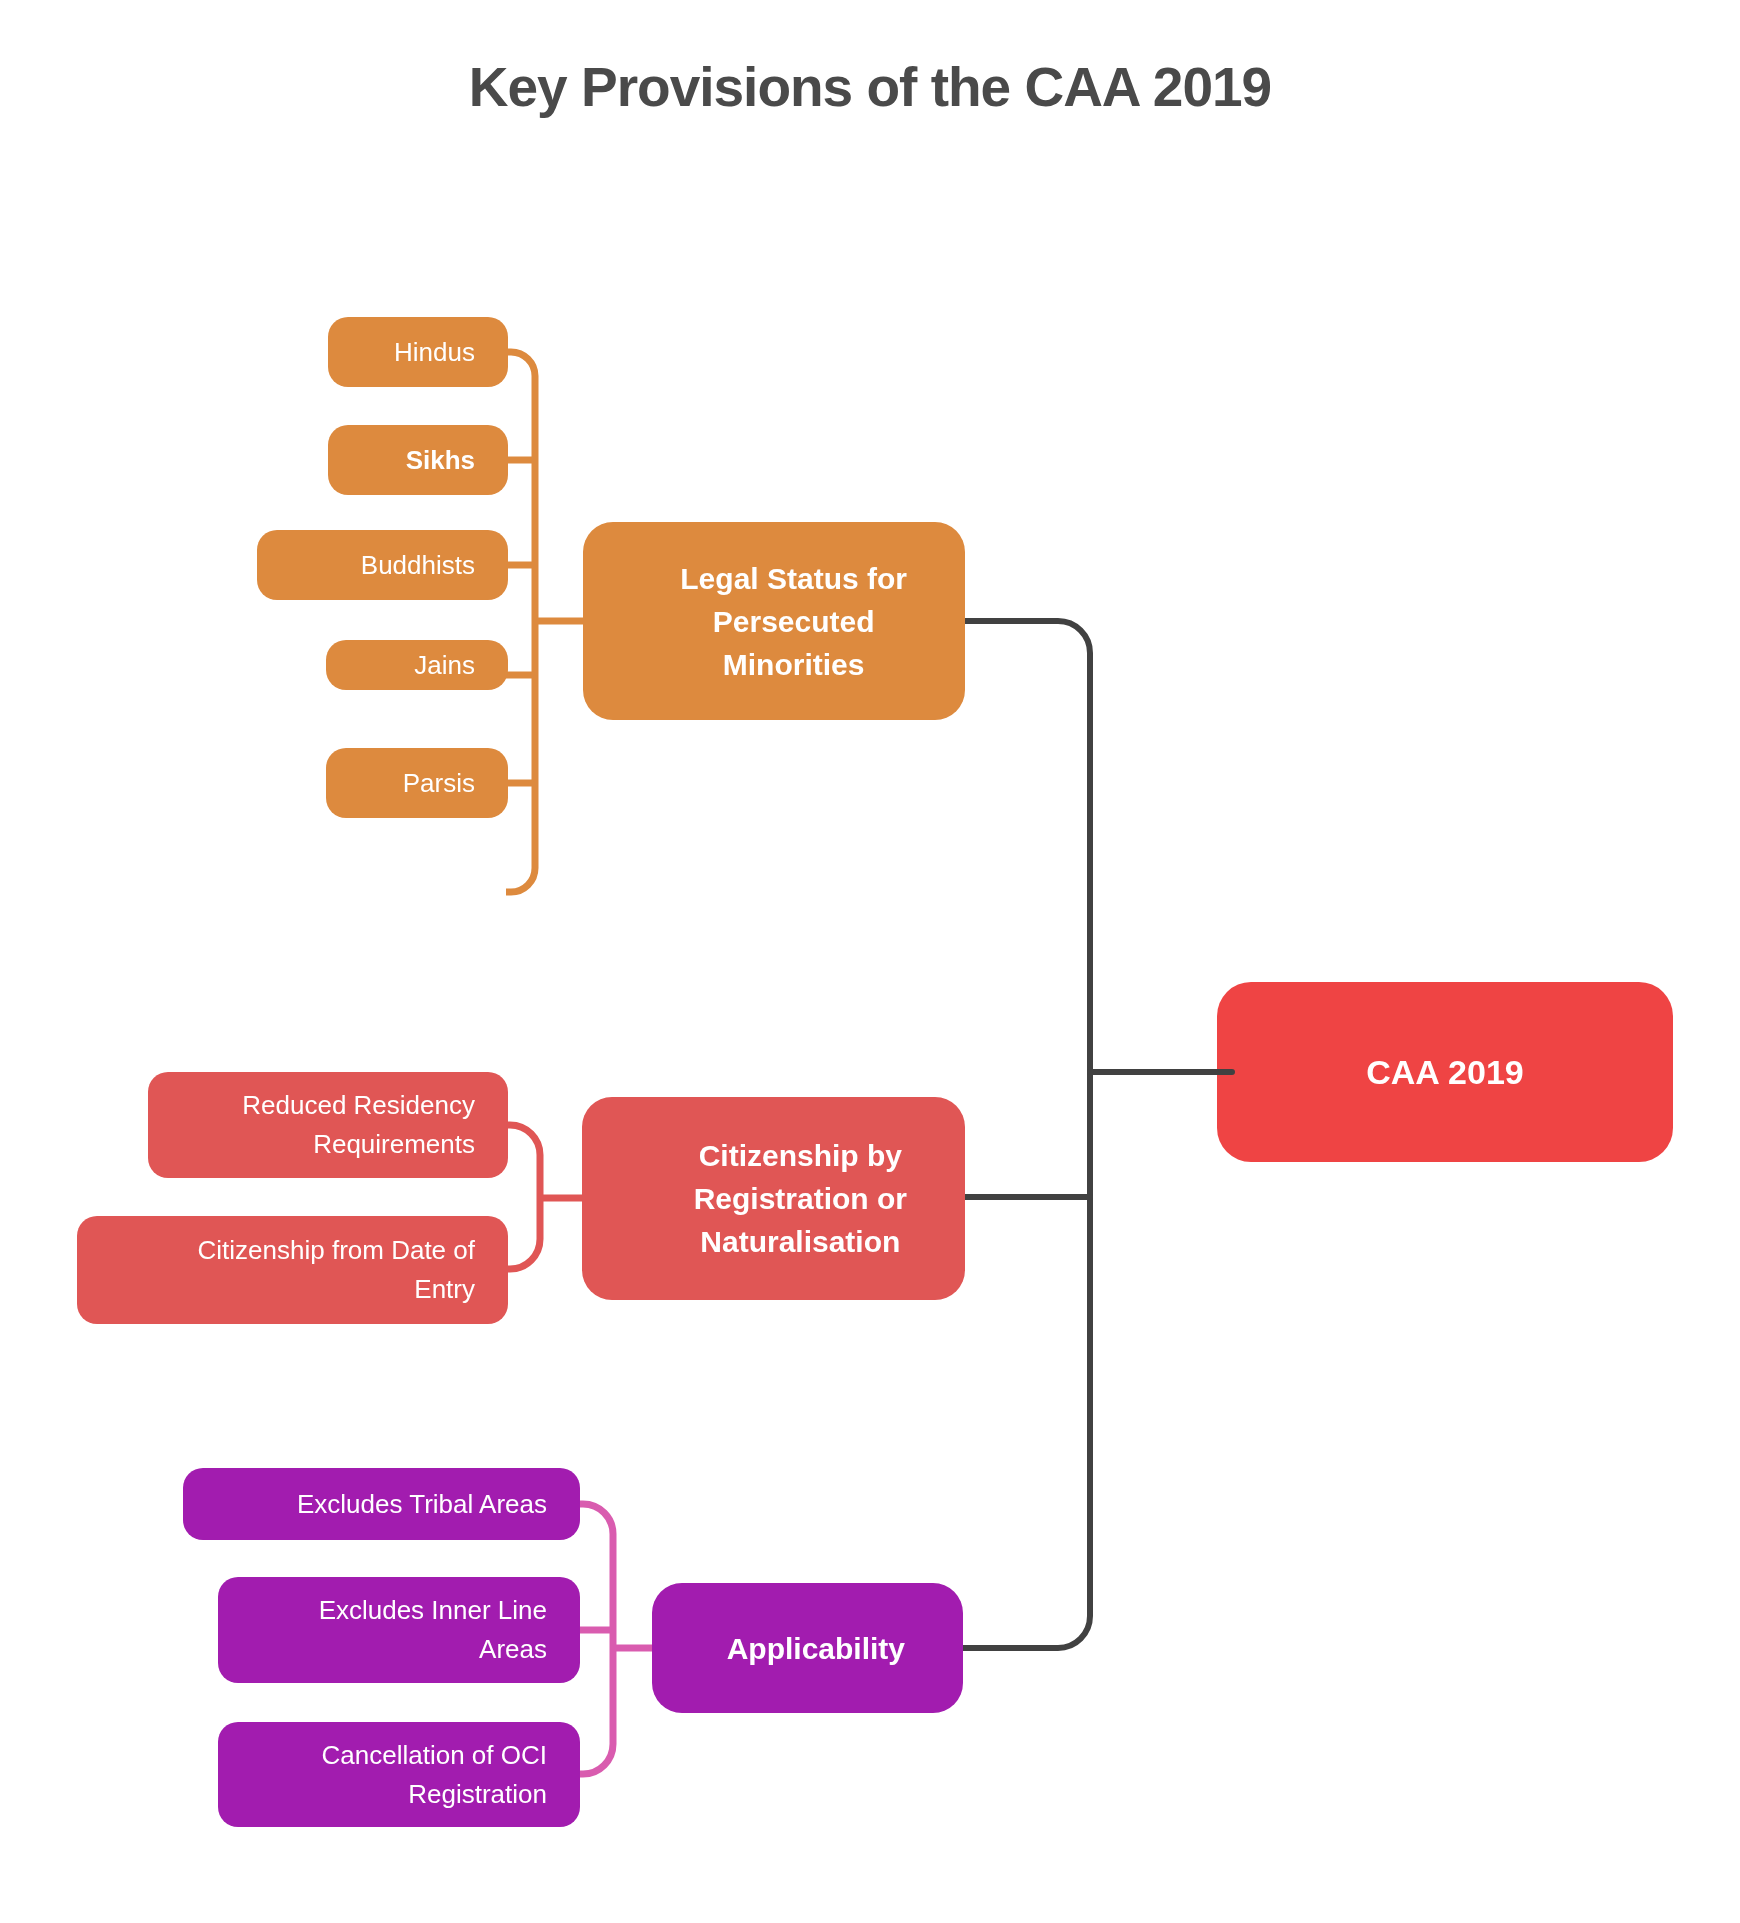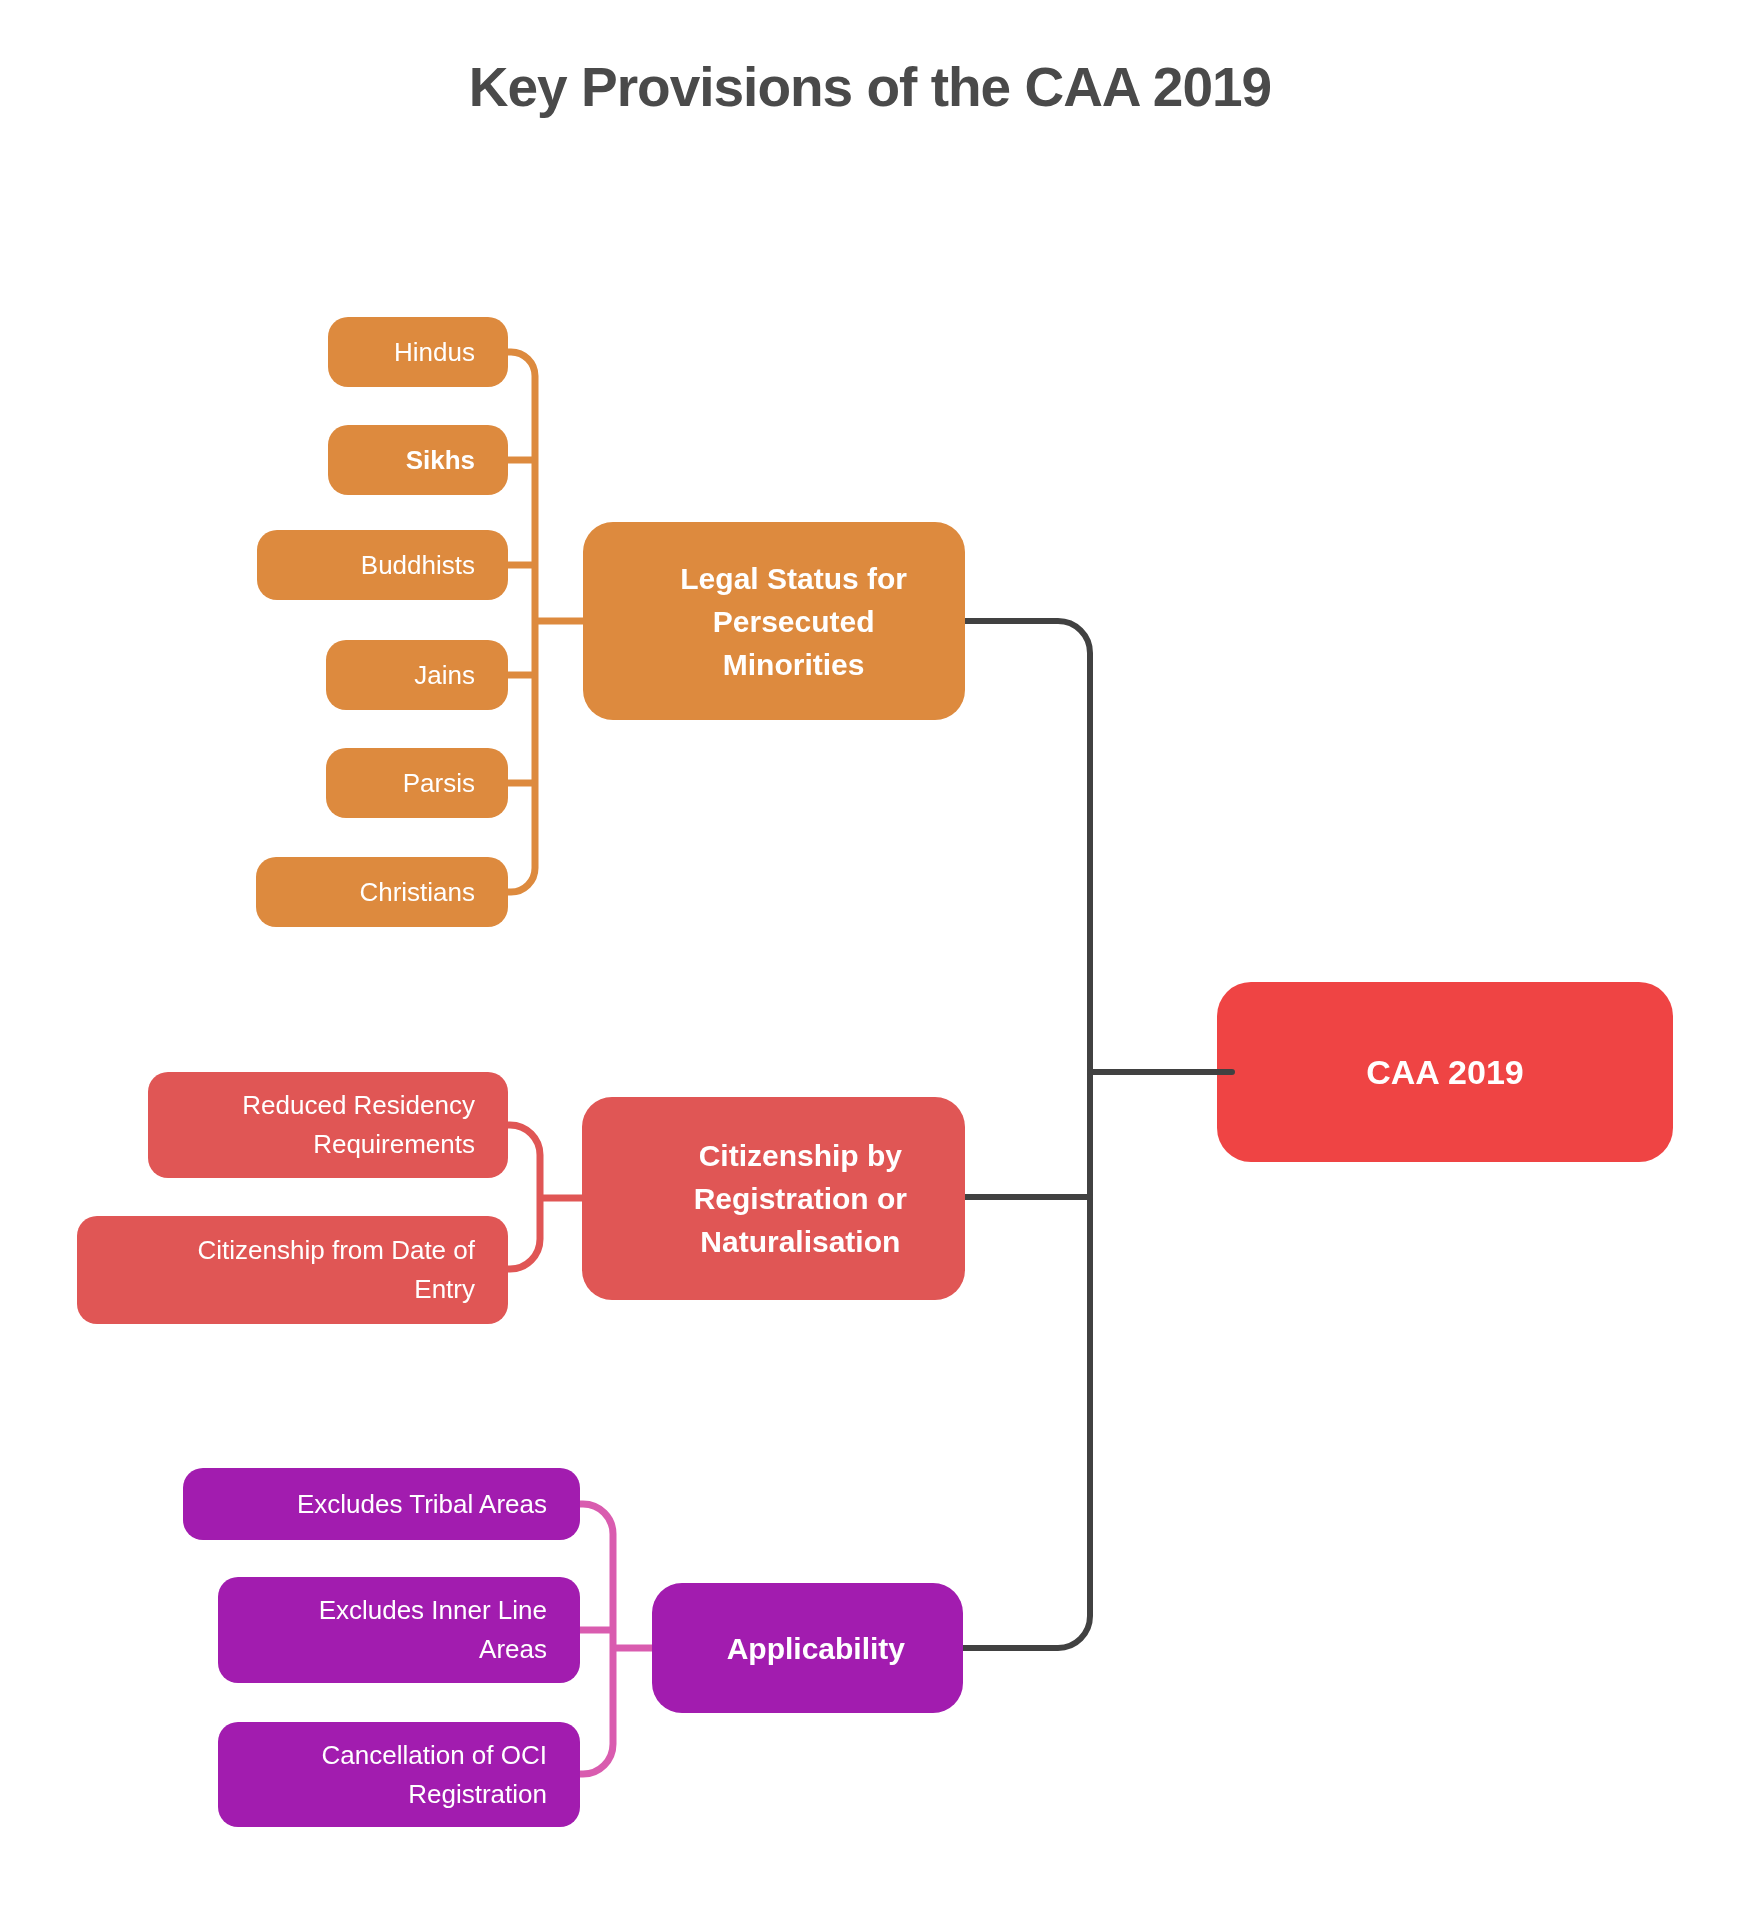--- a/index.html
+++ b/index.html
@@ -101,23 +101,22 @@
 
     <g stroke="#414141" stroke-width="6" fill="none" stroke-linecap="round">
       <path d="M 963 621 L 1058 621 A 32 32 0 0 1 1090 653 L 1090 1616 A 32 32 0 0 1 1058 1648 L 961 1648"></path>
       <path d="M 963 1197 L 1090 1197"></path>
     </g>
   </svg>
 
   <div class="node leaf c-orange" style="left:328px; top:317px; width:180px; height:70px;">Hindus</div>
   <div class="node leaf c-orange" style="left:328px; top:425px; width:180px; height:70px;font-weight:bold;">Sikhs</div>
   <div class="node leaf c-orange" style="left:257px; top:530px; width:251px; height:70px;">Buddhists</div>
-  <div class="node leaf c-orange" style="left:326px; top:640px; width:182px; height:70px;">Jains</div>
+  <div class="node leaf c-orange" style="left:326px; top:640px; width:182px; height:50px;">Jains</div>
   <div class="node leaf c-orange" style="left:326px; top:748px; width:182px; height:70px;">Parsis</div>
-  <div class="node leaf c-orange" style="left:256px; top:857px; width:252px; height:70px;">Christians</div>
 
   <div class="node leaf c-red" style="left:148px; top:1072px; width:360px; height:106px;">Reduced Residency
 Requirements</div>
   <div class="node leaf c-red" style="left:77px; top:1216px; width:431px; height:108px;">Citizenship from Date of
 Entry</div>
 
   <div class="node leaf c-pink" style="left:183px; top:1468px; width:397px; height:72px;">Excludes Tribal Areas</div>
   <div class="node leaf c-pink" style="left:218px; top:1577px; width:362px; height:106px;">Excludes Inner Line
 Areas</div>
   <div class="node leaf c-pink" style="left:218px; top:1722px; width:362px; height:105px;">Cancellation of OCI

